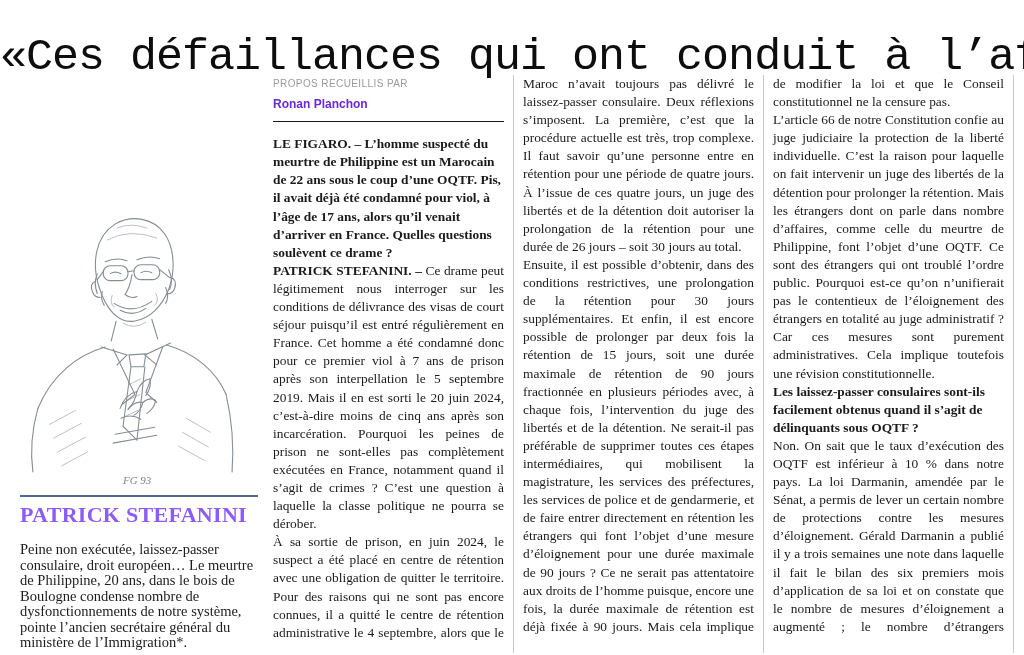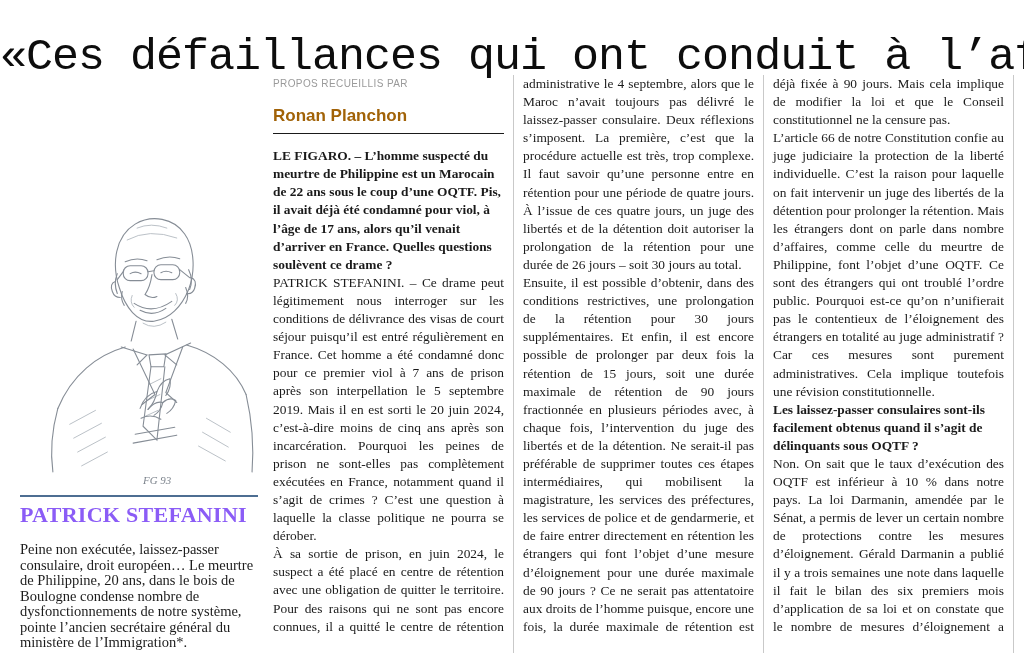--- a/index.html
+++ b/index.html
@@ -5,37 +5,37 @@
   html,body{margin:0;padding:0;background:#ffffff;}
   .page{position:relative;width:1024px;height:655px;background:#ffffff;overflow:hidden;
         font-family:"Liberation Serif", serif;color:#1a1a1a;}
   .headline{position:absolute;top:2px;left:0;right:0;text-align:center;
         font-size:45px;font-weight:400;letter-spacing:-1px;color:#0d0d0d;white-space:nowrap;
         font-family:Liberation Mono, monospace;}
   .content{position:absolute;top:75px;left:20px;right:10px;bottom:0;display:flex;}
 
   
   .sidebar{width:238px;margin-right:15px;flex:none;}
-  .sketch{height:420px;display:flex;align-items:flex-end;justify-content:flex-end;}
+  .sketch{height:420px;display:flex;align-items:flex-end;justify-content:flex-start;}
   .cap-rule{border-top:2px solid #4d6e92;height:0;}
   .cap-name{padding-top:5px;font-size:22px;font-weight:700;color:#8b5cf6;letter-spacing:.3px;}
   .lead{margin:14px 0 0 0;font-size:14.5px;line-height:15.5px;color:#1c1c1c;text-align:left;}
 
   
   .article{flex:1;height:578px;overflow:hidden;
         column-count:3;column-gap:19px;column-rule:1px solid #c9c9c9;column-fill:auto;
         border-right:1px solid #c9c9c9;padding-right:9px;
         font-size:13.4px;line-height:18.1px;text-align:justify;hyphens:auto;}
   .byline{font-family:"Liberation Sans", sans-serif;border-bottom:1.5px solid #1a1a1a;
         padding-bottom:8px;margin-bottom:13px;}
   .kicker{font-size:10px;color:#9a9a9a;letter-spacing:.4px;}
-  .author{font-size:17px;font-weight:700;color:#a16207;margin-top:14px;}
+  .author{font-size:12px;font-weight:700;color:#6d28d9;margin-top:2px;}
   .article p{margin:0;}
   p.q{font-weight:700;text-align:left;hyphens:none;}
-  .speaker{font-weight:400;}
+  .speaker{font-weight:700;}
 
   
   .sk{stroke:#868d96;fill:none;stroke-width:1.1;stroke-linecap:round;}
   .sk-light{stroke:#b3b9c0;fill:none;stroke-width:.9;stroke-linecap:round;}
   .sk-sig{font-family:"Liberation Serif", serif;font-style:italic;font-size:11px;fill:#7d848d;}
 </style>
 </head>
 <body>
 
 <div class="page">

